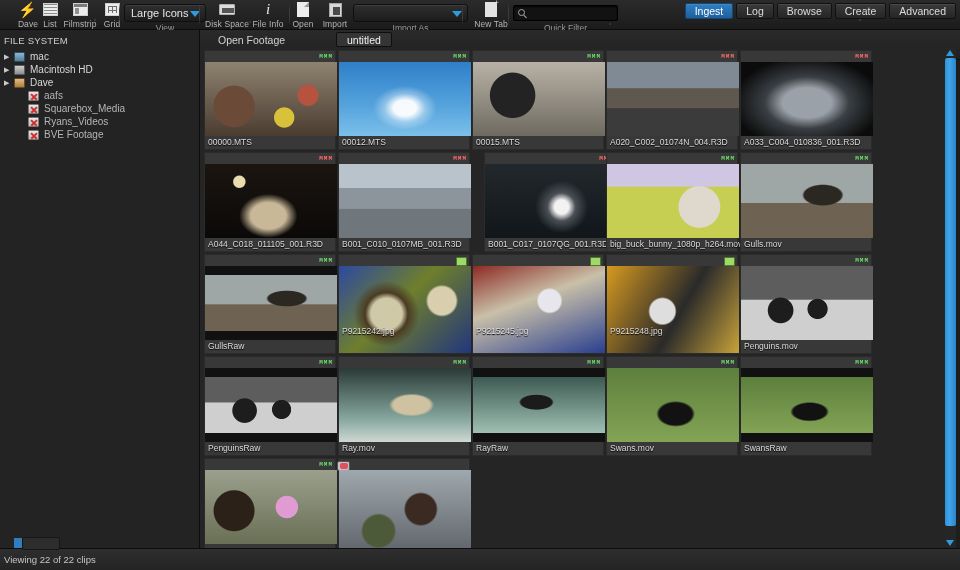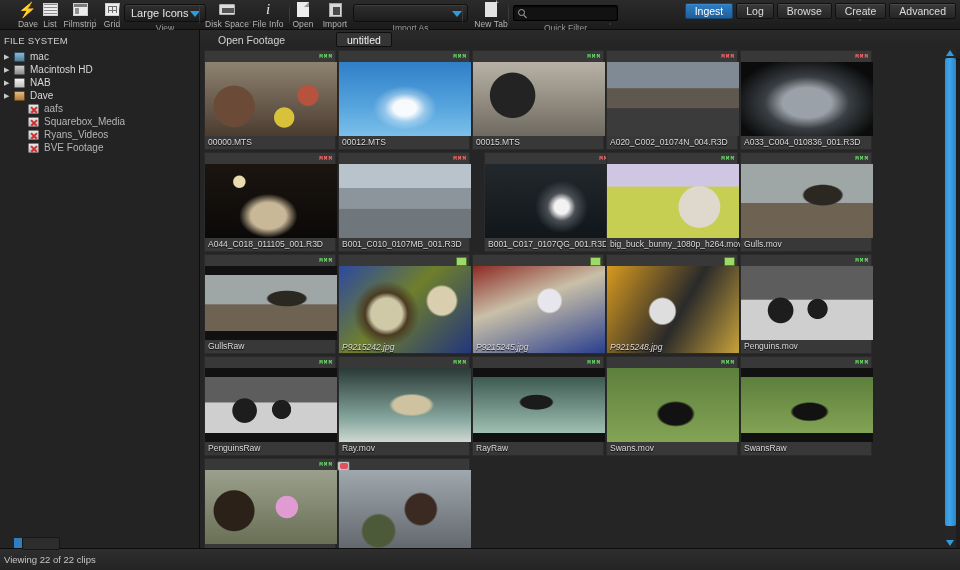--- a/index.html
+++ b/index.html
@@ -165,21 +165,21 @@
   .thumb {
     position:absolute; left:0; top:11px; width:132px; height:74px;
     background:#111; overflow:hidden;
   }
   .thumb .inner { position:absolute; inset:0; }
   .thumb.letterbox .inner { top:9px; bottom:9px; }
   .cell .cap {
     position:absolute; left:3px; bottom:2px; font-size:8.5px; color:#dcdcdc;
     white-space:nowrap; text-shadow:0 1px 1px #000;
   }
-  .cell.overlay-cap .cap { bottom:1px;font-style:italic; }
+  .cell.overlay-cap .cap { bottom:17px; }
   .cell.full .thumb { top:11px; height:87px; }
 
   
   .vscroll {
     position:absolute; top:48px; right:4px; width:11px; height:500px;
   }
   .vs-track { position:absolute; inset:0; background:#262626; border-radius:2px;}
   .vs-thumb {
     position:absolute; left:0; top:10px; width:11px; height:468px;
     background:linear-gradient(90deg,#2f93da,#3fa6ec 40%,#2a85c8);
@@ -378,25 +378,20 @@
           <span class="sb-ico ico-mac"></span>
           <span class="sb-label">mac</span>
         </div>
         <div class="sb-row">
           <span class="sb-arrow">▶</span>
           <span class="sb-ico ico-hd"></span>
           <span class="sb-label">Macintosh HD</span>
         </div>
         <div class="sb-row">
           <span class="sb-arrow">▶</span>
-          <span class="sb-ico ico-drive"></span>
-          <span class="sb-label">NAB</span>
-        </div>
-        <div class="sb-row">
-          <span class="sb-arrow">▶</span>
           <span class="sb-ico ico-home"></span>
           <span class="sb-label">Dave</span>
         </div>
         <div class="sb-row child">
           <span class="sb-arrow"></span>
           <span class="sb-ico ico-x"></span>
           <span class="sb-label">aafs</span>
         </div>
         <div class="sb-row child">
           <span class="sb-arrow"></span>

